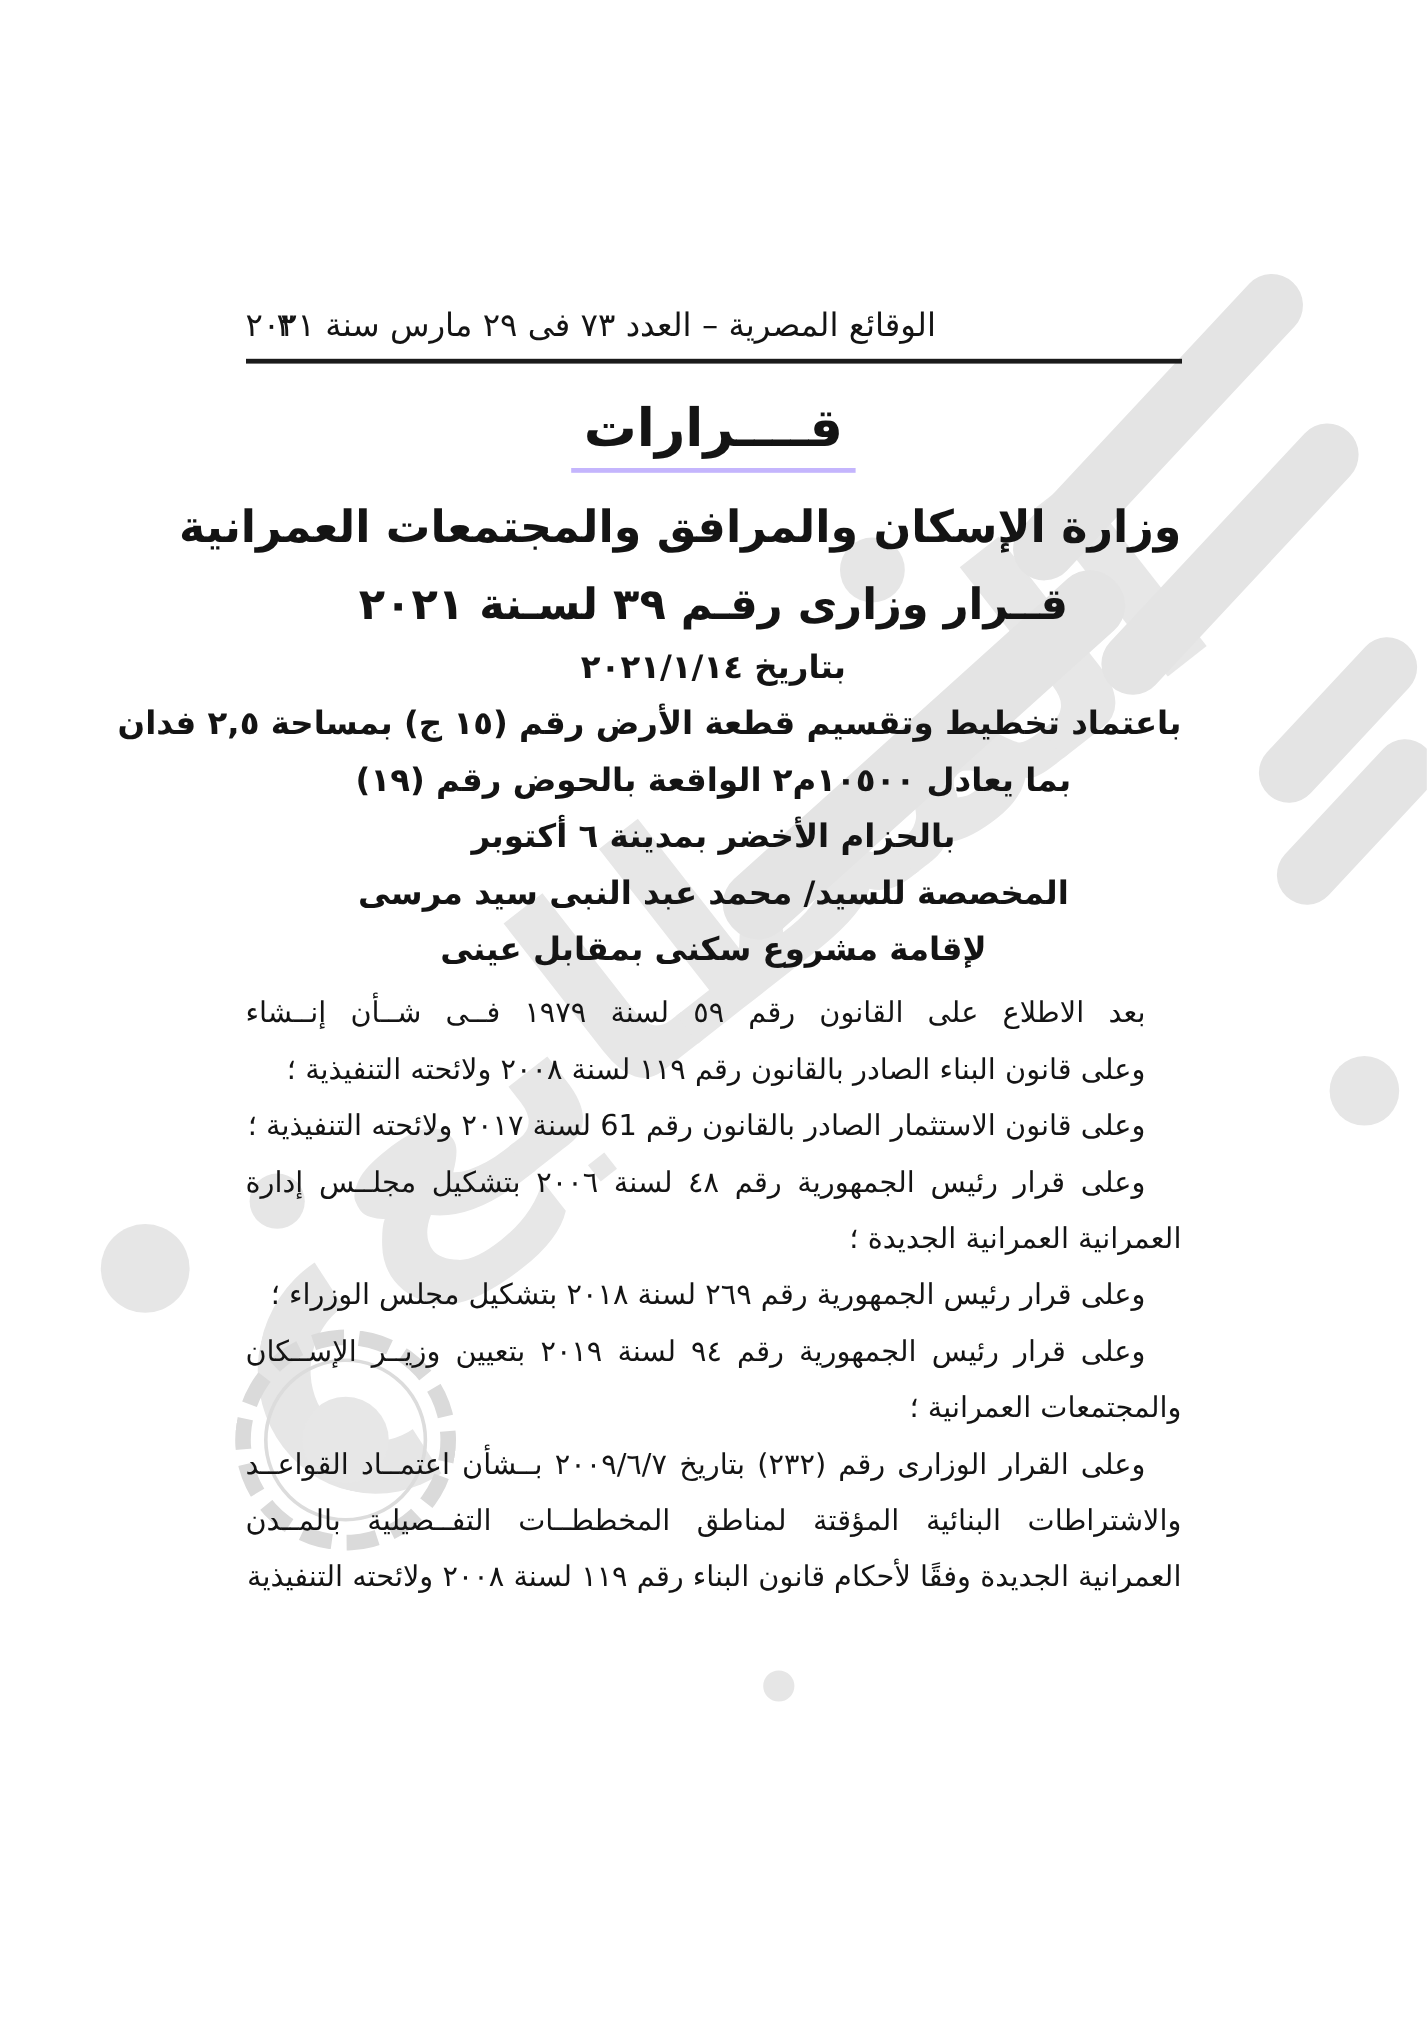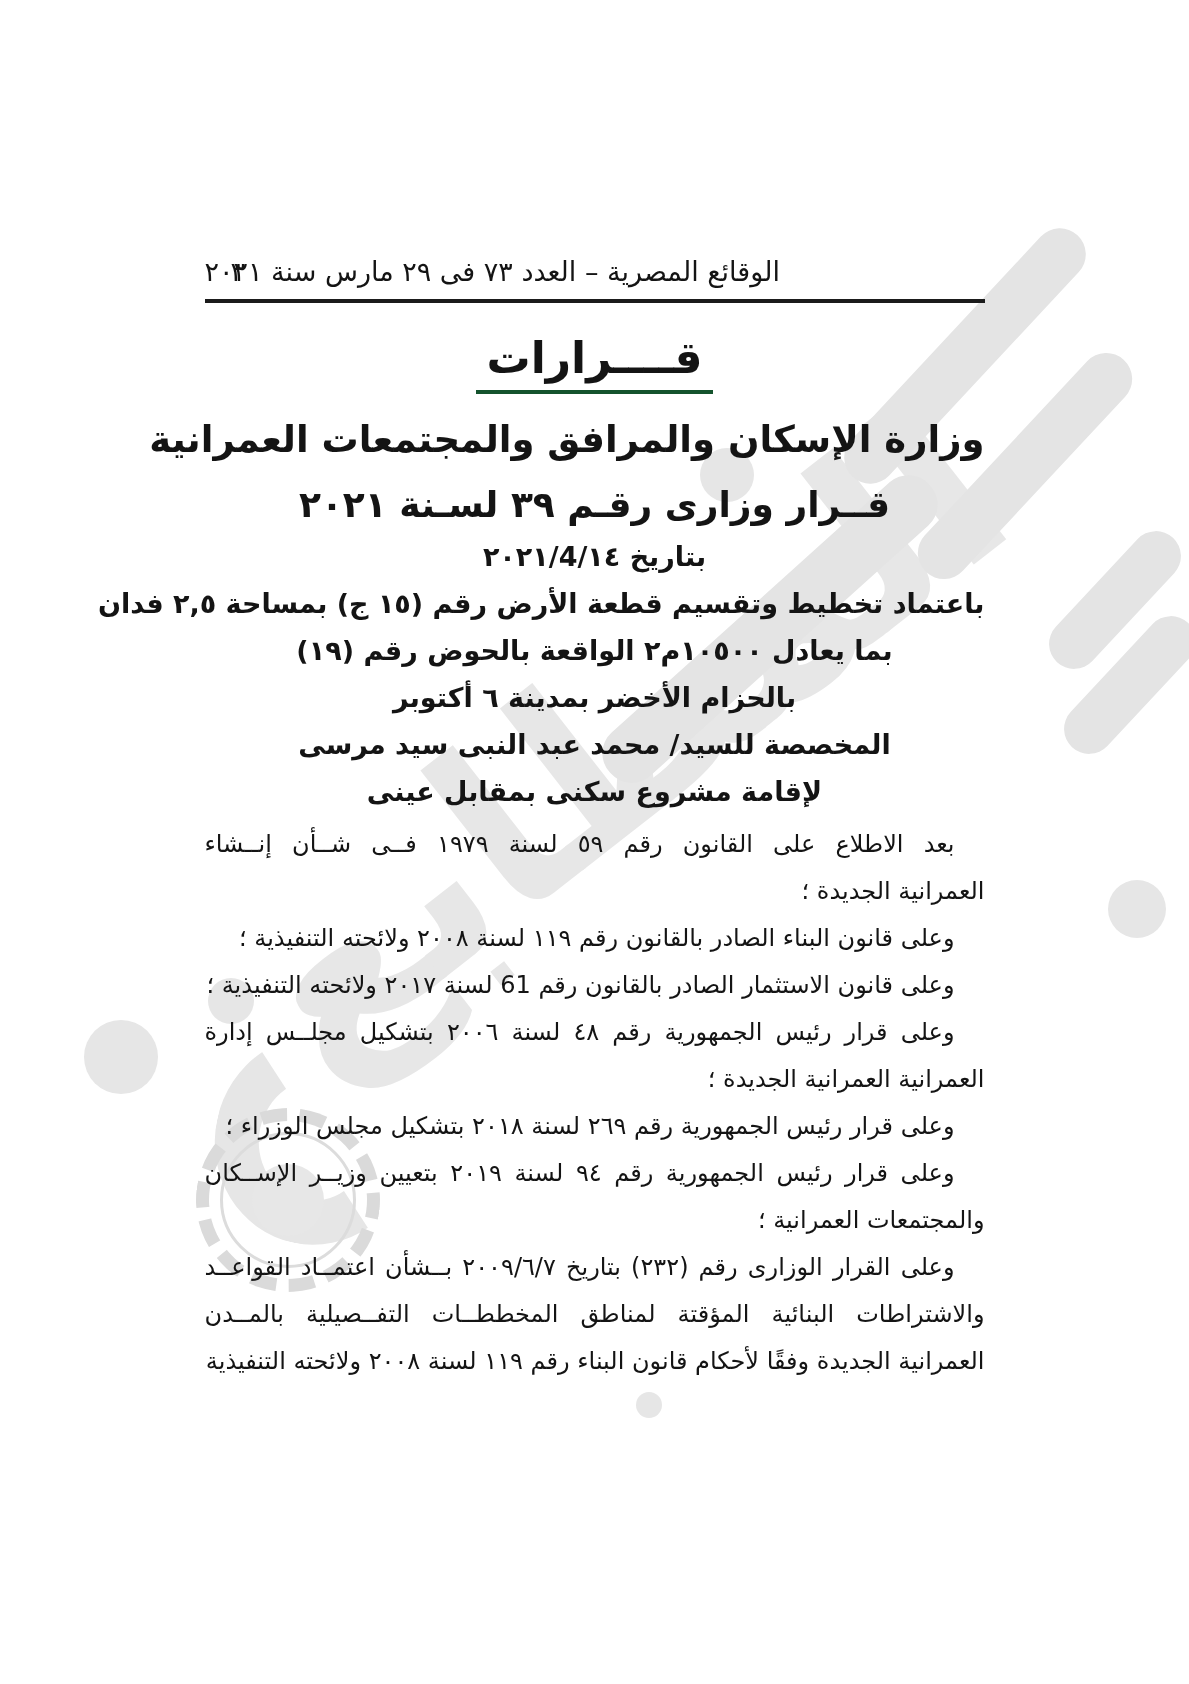--- a/index.html
+++ b/index.html
@@ -58,21 +58,21 @@
     width:780px;margin:0 auto;direction:rtl;
   }
   .header-row{margin-top:256px;position:relative;font-size:27px;}
   .header-title{text-align:left;letter-spacing:0.5px;}
   .page-num{position:absolute;left:26px;top:0;}
   .rule{border-bottom:4px solid #1b1b1b;margin-top:12px;}
 
   .sec-title-wrap{text-align:center;margin-top:30px;}
   .sec-title{
     display:inline-block;font-size:44px;font-weight:bold;line-height:1.15;
-    border-bottom:4px solid #14532d;padding:0 10px 6px;
+    border-bottom:4px solid #c4b5fd;padding:0 10px 6px;
   }
   .ministry{text-align:right;font-size:37px;font-weight:bold;margin-top:24px;line-height:1.2;white-space:nowrap;}
   .decree-no{text-align:center;font-size:36px;font-weight:bold;margin-top:20px;line-height:1.25;white-space:nowrap;}
   .sub{text-align:center;font-size:27px;font-weight:bold;margin-top:12px;line-height:35px;white-space:nowrap;}
   .issuer{font-size:28px;font-weight:bold;margin-top:10px;line-height:35px;}
 
   .preamble{margin-top:12px;font-size:24px;}
   .pl{line-height:47px;height:47px;overflow:hidden;text-align:right;}
   .pl.fill{text-align:justify;text-align-last:justify;}
   .pl.indent{padding-right:30px;}
@@ -110,31 +110,30 @@
     </div>
     <div class="rule"></div>
 
     <div class="sec-title-wrap">
       <span class="sec-title">قــــرارات</span>
     </div>
 
     <div class="ministry">وزارة الإسكان والمرافق والمجتمعات العمرانية</div>
 
     <div class="decree-no">قــرار وزارى رقـم ٣٩ لسـنة ٢٠٢١</div>
-    <div class="sub">بتاريخ ٢٠٢١/4/١٤</div>
+    <div class="sub">بتاريخ ٢٠٢١/١/١٤</div>
     <div class="sub">باعتماد تخطيط وتقسيم قطعة الأرض رقم (١٥ ج) بمساحة ٢,٥ فدان</div>
     <div class="sub">بما يعادل ١٠٥٠٠م٢ الواقعة بالحوض رقم (١٩)</div>
     <div class="sub">بالحزام الأخضر بمدينة ٦ أكتوبر</div>
     <div class="sub">المخصصة للسيد/ محمد عبد النبى سيد مرسى</div>
     <div class="sub">لإقامة مشروع سكنى بمقابل عينى</div>
 
 
     <div class="preamble">
       <div class="pl indent fill">بعد الاطلاع على القانون رقم ٥٩ لسنة ١٩٧٩ فــى شــأن إنــشاء المجتمعــات</div>
-      <div class="pl">العمرانية الجديدة ؛</div>
       <div class="pl indent">وعلى قانون البناء الصادر بالقانون رقم ١١٩ لسنة ٢٠٠٨ ولائحته التنفيذية ؛</div>
       <div class="pl indent">وعلى قانون الاستثمار الصادر بالقانون رقم 61 لسنة ٢٠١٧ ولائحته التنفيذية ؛</div>
       <div class="pl indent fill">وعلى قرار رئيس الجمهورية رقم ٤٨ لسنة ٢٠٠٦ بتشكيل مجلــس إدارة هيئــة</div>
       <div class="pl">العمرانية العمرانية الجديدة ؛</div>
       <div class="pl indent">وعلى قرار رئيس الجمهورية رقم ٢٦٩ لسنة ٢٠١٨ بتشكيل مجلس الوزراء ؛</div>
       <div class="pl indent fill">وعلى قرار رئيس الجمهورية رقم ٩٤ لسنة ٢٠١٩ بتعيين وزيــر الإســكان والمرافــق</div>
       <div class="pl">والمجتمعات العمرانية ؛</div>
       <div class="pl indent fill">وعلى القرار الوزارى رقم (٢٣٢) بتاريخ ٢٠٠٩/٦/٧ بــشأن اعتمــاد القواعــد</div>
       <div class="pl fill">والاشتراطات البنائية المؤقتة لمناطق المخططــات التفــصيلية بالمــدن والمجتمعــات</div>
       <div class="pl">العمرانية الجديدة وفقًا لأحكام قانون البناء رقم ١١٩ لسنة ٢٠٠٨ ولائحته التنفيذية ؛</div>

